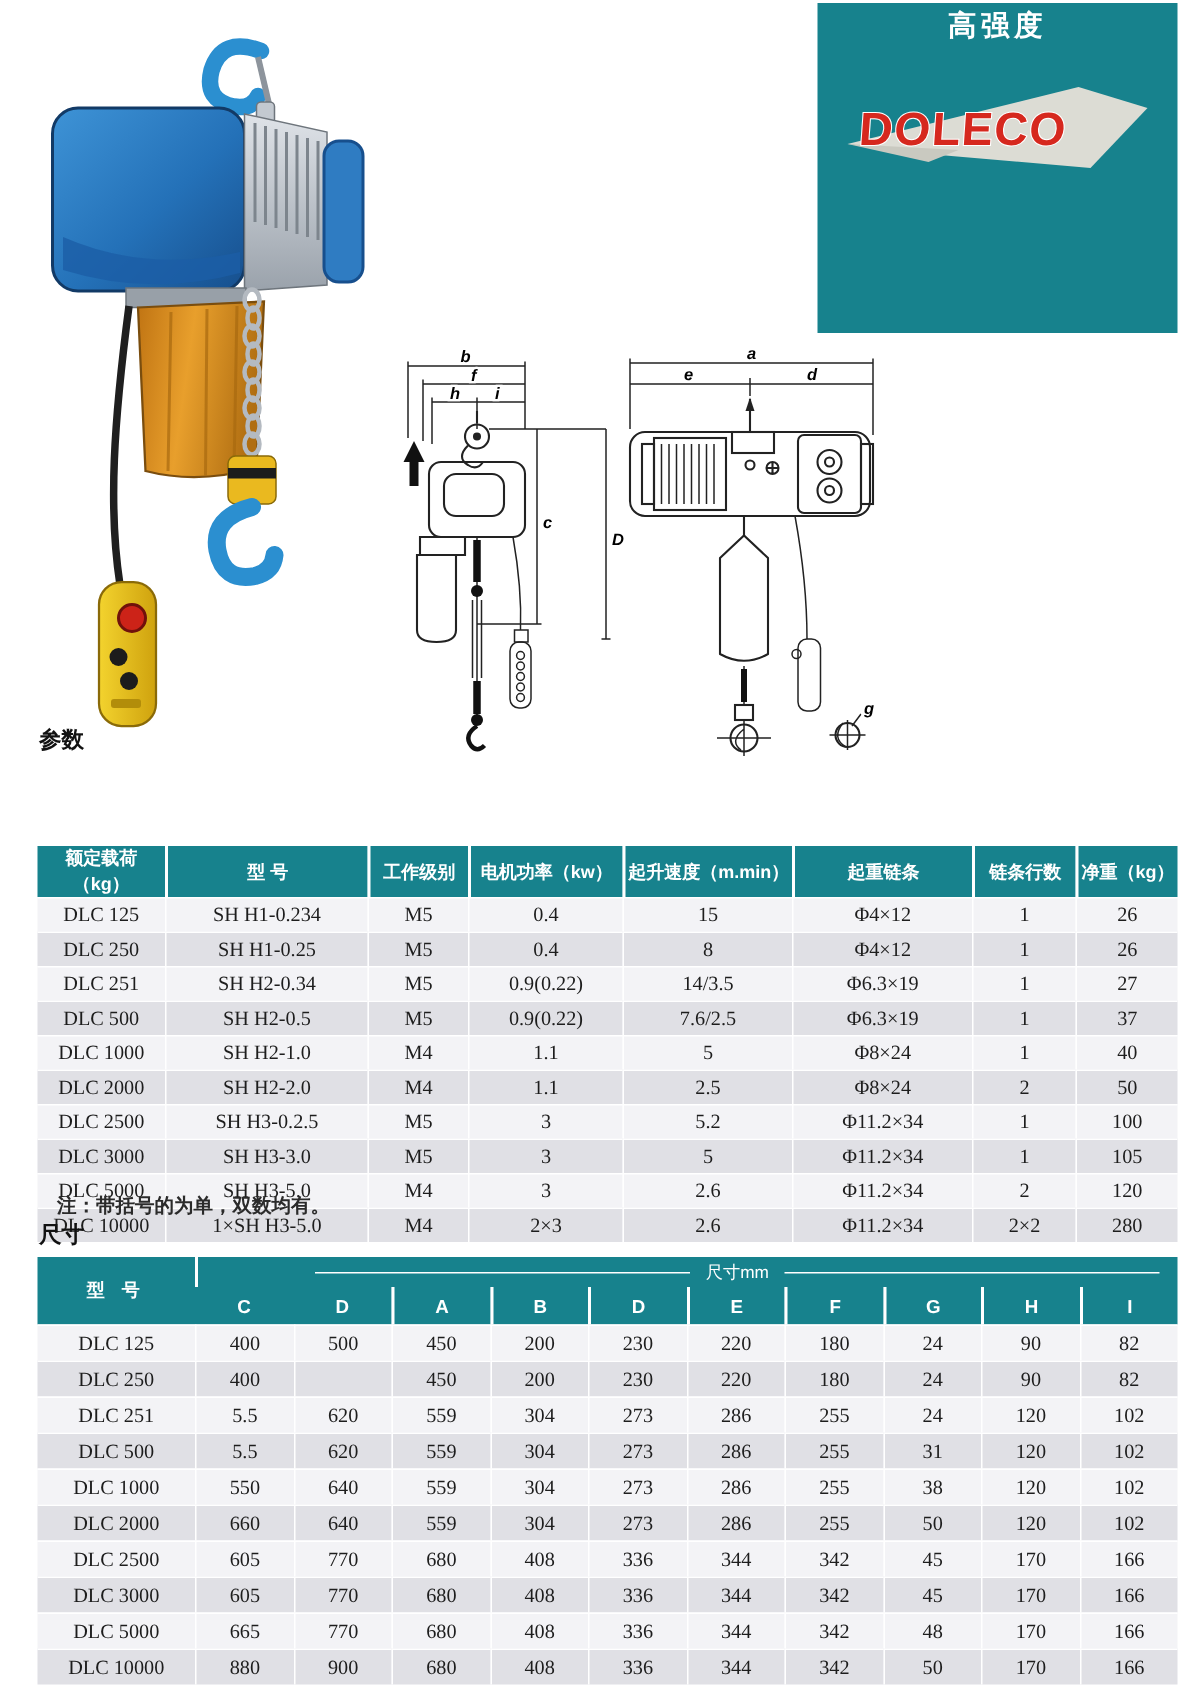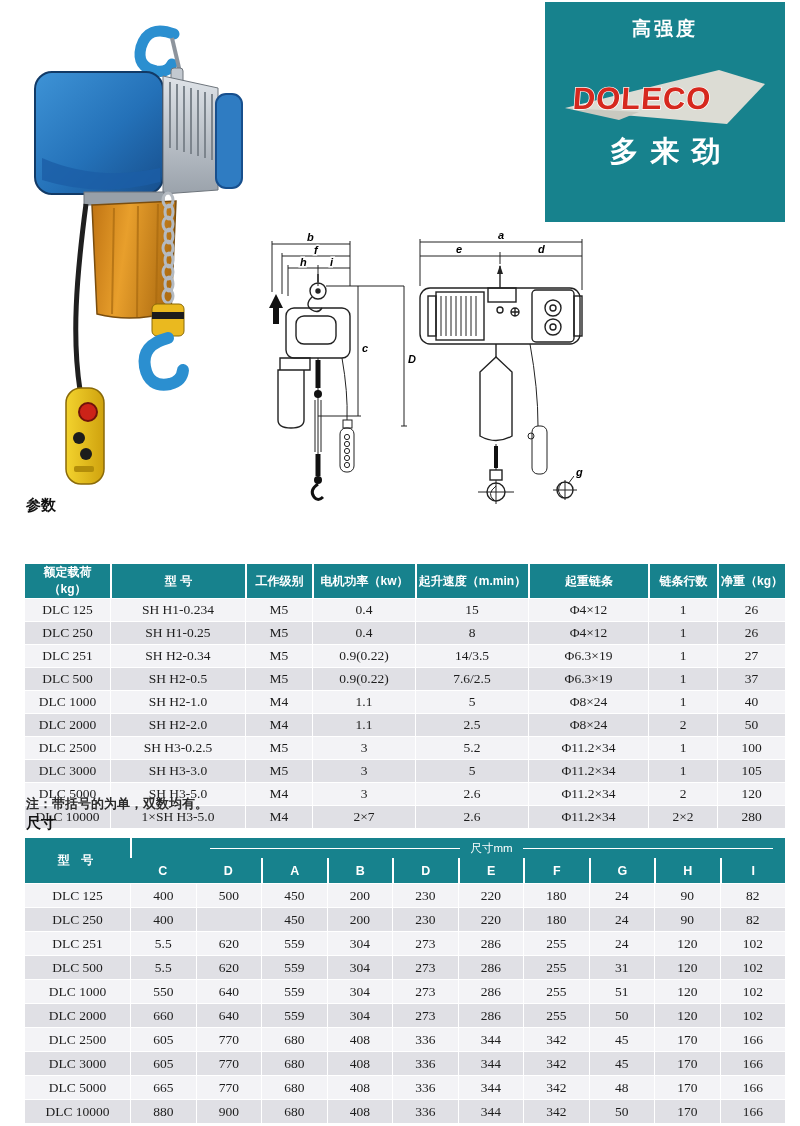--- a/index.html
+++ b/index.html
@@ -3,30 +3,30 @@
 <meta charset="utf-8">
 <style>
   html,body{margin:0;padding:0;background:#fff;}
   .page{position:relative;width:800px;height:1126px;background:#ffffff;overflow:hidden;
         font-family:"Liberation Sans",sans-serif;}
 
   
   .banner{position:absolute;left:545px;top:2px;width:240px;height:220px;
           background:#17828d;color:#fff;text-align:center;}
   .banner-line{font-weight:bold;font-size:19px;letter-spacing:3px;}
-  .banner-line.l1{margin-top:14px;}
+  .banner-line.l1{margin-top:2px;}
   .banner-line.l2{margin-top:9px;}
   .logo-wrap{margin-top:26px;}
   .brand-cn{margin-top:2px;font-size:29px;font-weight:bold;letter-spacing:12px;padding-left:12px;}
 
   
   .section-title{position:absolute;left:26px;font-size:15px;font-weight:bold;color:#111;}
-  .title-params{top:496px;}
+  .title-params{top:484px;}
   .title-dims{top:814px;}
-  .note{position:absolute;left:26px;top:795px;font-size:13px;font-weight:bold;color:#2b2b2b;}
+  .note{position:absolute;left:38px;top:795px;font-size:13px;font-weight:bold;color:#2b2b2b;}
 
   
   table.tbl{position:absolute;left:25px;width:760px;border-collapse:separate;border-spacing:0;
             table-layout:fixed;}
   .tbl th{background:#17828d;color:#fff;font-size:12px;font-weight:bold;padding:0;
           box-sizing:border-box;text-align:center;}
   .tbl th + th{border-left:2px solid #fff;}
   .tbl td{box-sizing:border-box;text-align:center;color:#1d1d1d;
           font-family:"Liberation Serif",serif;font-size:13.5px;padding:0;
           border-left:1px solid #fff;border-top:1px solid #fff;}
@@ -143,21 +143,20 @@
 
   <div class="banner">
     <div class="banner-line l1">高强度</div>
     <div class="logo-wrap">
       <svg width="212" height="58" viewBox="0 0 212 58">
         <polygon points="6,40 160,2 206,16 168,56 52,46" fill="#dcdcd4"></polygon>
         <polygon points="6,40 80,44 60,52" fill="#c9c9c0"></polygon>
         <text x="16" y="41" font-size="31" font-weight="bold" letter-spacing="1" font-family="Liberation Sans, sans-serif" transform="skewX(-4)" fill="#d6281e" stroke="#ffffff" stroke-width="1.4" paint-order="stroke">DOLECO</text>
       </svg>
     </div>
-    <div class="brand-cn">多来劲</div>
   </div>
 
   <svg class="front-svg" width="175" height="288" viewBox="0 0 175 288">
 
     <path class="thin" d="M20 14 H98 M20 11 V62 M98 11 V56 M30 26 H98 M30 23 V64 M36 38 H66 M66 35 V56 M36 35 V66 M66 38 H98"></path>
     <text class="dim-label" x="55" y="11">b</text>
     <text class="dim-label" x="62" y="24">f</text>
     <text class="dim-label" x="48" y="36">h</text>
     <text class="dim-label" x="78" y="36">i</text>
 
@@ -378,21 +377,21 @@
           <td>3</td>
           <td>2.6</td>
           <td>Φ11.2×34</td>
           <td>2</td>
           <td>120</td>
         </tr>
         <tr>
           <td>DLC 10000</td>
           <td>1×SH H3-5.0</td>
           <td>M4</td>
-          <td>2×7</td>
+          <td>2×3</td>
           <td>2.6</td>
           <td>Φ11.2×34</td>
           <td>2×2</td>
           <td>280</td>
         </tr>
       </tbody>
   </table>
 
   <div class="note">注：带括号的为单，双数均有。</div>
 
@@ -491,21 +490,21 @@
         </tr>
         <tr>
           <td>DLC 1000</td>
           <td>550</td>
           <td>640</td>
           <td>559</td>
           <td>304</td>
           <td>273</td>
           <td>286</td>
           <td>255</td>
-          <td>51</td>
+          <td>38</td>
           <td>120</td>
           <td>102</td>
         </tr>
         <tr>
           <td>DLC 2000</td>
           <td>660</td>
           <td>640</td>
           <td>559</td>
           <td>304</td>
           <td>273</td>

